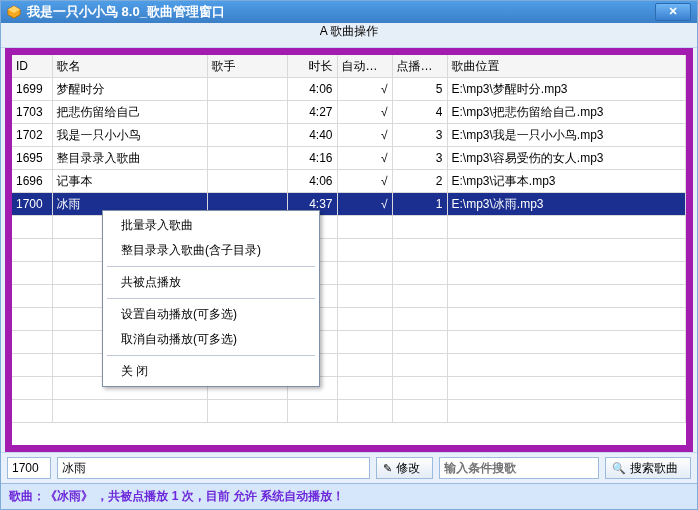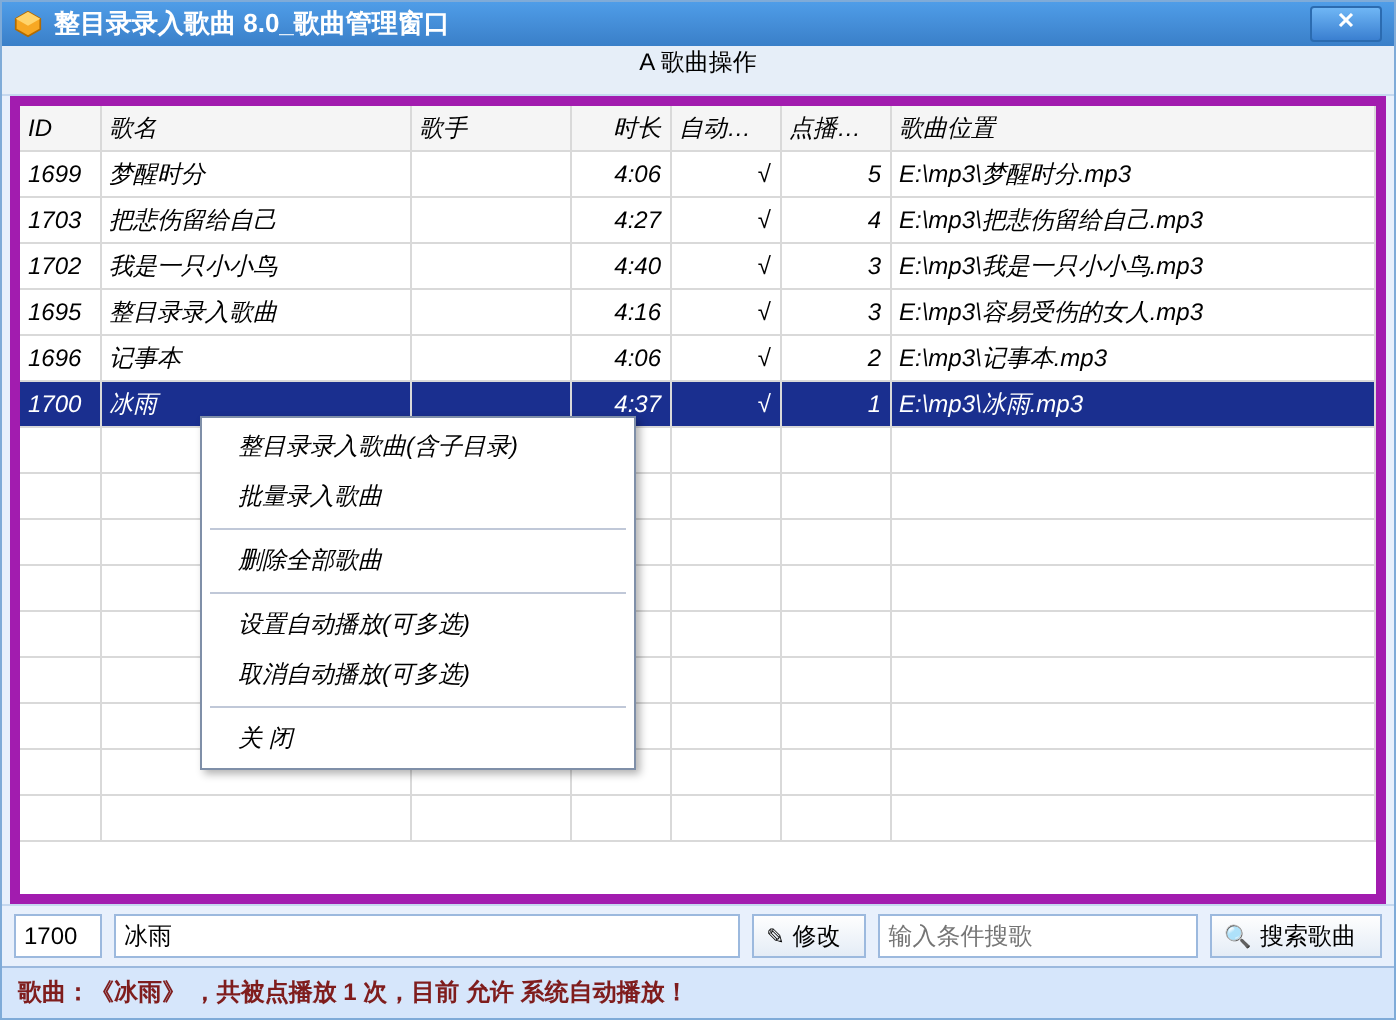--- a/index.html
+++ b/index.html
@@ -5,60 +5,60 @@
   html, body { margin: 0; padding: 0; font-family: "SimSun", "宋体", sans-serif; font-size: 12px; }
   body { background: #e8f0fc; width: 698px; height: 510px; overflow: hidden; }
   .window { display: flex; flex-direction: column; height: 510px; border: 1px solid #7fabd8; box-sizing: border-box; }
   .titlebar { background: linear-gradient(#4f9de8, #3a7fc8); color: #fff; font-weight: bold; font-size: 13px; height: 22px; display: flex; align-items: center; padding: 0 6px; }
   .titlebar .icon { width: 14px; height: 14px; margin-right: 6px; display: inline-block; }
   .titlebar .icon svg { display:block; }
   .titlebar .spacer { flex: 1; }
   .titlebar .close { width: 34px; height: 16px; background: linear-gradient(#6fb6f5,#3a7fd0); border: 1px solid #2b6bb0; border-radius: 2px; color:#fff; text-align:center; font-size:11px; line-height:14px; cursor:pointer; }
   .menubar { background: #e6eef8; border-bottom: 1px solid #c5d8ef; height: 24px; display: flex; align-items: center; padding: 0 10px; gap: 26px; flex-direction: column; }
   .menubar span { cursor: pointer; }
-  .content { flex: 1; background: #fff; margin: 0 4px; border: 5px solid #a21caf; position: relative; overflow: hidden; font-style: italic; }
+  .content { flex: 1; background: #fff; margin: 0 4px; border: 7px solid #a21caf; position: relative; overflow: hidden; }
   table { border-collapse: collapse; width: 100%; table-layout: fixed; }
   th, td { border: 1px solid #d9d9d9; padding: 2px 4px; height: 18px; white-space: nowrap; overflow: hidden; text-overflow: ellipsis; }
   th { background: #f5f5f5; text-align: left; font-weight: normal; border-top: none; }
   th:first-child, td:first-child { border-left: none; }
   td.c, th.c { text-align: right; }
   tr.sel td { background: #1a2f8f; color: #fff; }
   .col-id { width: 40px; }
   .col-name { width: 155px; }
   .col-singer { width: 80px; }
   .col-dur { width: 50px; }
   .col-auto { width: 55px; }
   .col-play { width: 55px; }
   .col-loc { width: auto; }
   .ctxmenu { position: absolute; left: 90px; top: 155px; width: 212px; background: #fff; border: 1px solid #7f8fa8; box-shadow: 2px 2px 4px rgba(0,0,0,.3); padding: 2px; }
   .ctxmenu .mi { padding: 4px 10px 4px 16px; cursor: pointer; }
   .ctxmenu .sep { height: 0; border-top: 1px solid #c0c8d8; margin: 3px 2px; }
   .bottombar { background: #e8f0fc; border-top: 1px solid #c5d8ef; padding: 4px 6px; display: flex; align-items: center; gap: 6px; }
   .bottombar input[type=text] { border: 1px solid #9cb9de; height: 20px; padding: 0 4px; font-size: 12px; font-family: inherit; }
   .bottombar .idf { width: 34px; }
   .bottombar .namef { flex: 1; min-width: 40px; }
-  .bottombar .searchf { width: 150px; color: #404040; }
+  .bottombar .searchf { width: 150px; color: #404040; font-weight: bold; }
   .btn { background: linear-gradient(#fefefe,#e4ecf6); border: 1px solid #9cb9de; height: 22px; padding: 0 12px 0 6px; font-size: 12px; font-family: inherit; cursor: pointer; display:inline-flex; align-items:center; gap:4px; }
   .btn .ic { font-size:11px; }
   .statusbar { background: #d6e6fb; border-top: 1px solid #9cb9de; padding: 4px 8px; color: #333; font-weight: bold; }
-  .statusbar .s1 { color:#7f1d1d; }
+  .statusbar .s1 { color:#6d28d9; }
   tbody tr.empty td { height: 18px; }
 </style>
 </head>
 <body>
 
 <div class="window">
   <div class="titlebar">
     <span class="icon">
       <svg width="14" height="14" viewBox="0 0 16 16">
           <polygon points="8,1 15,5 15,11 8,15 1,11 1,5" fill="#f7a823" stroke="#b36b00" stroke-width="1"></polygon>
           <polygon points="8,1 15,5 8,9 1,5" fill="#ffd46b"></polygon>
         </svg>
     </span>
-    <span>整目录录入歌曲 8.0_歌曲管理窗口</span>
+    <span>我是一只小小鸟 8.0_歌曲管理窗口</span>
     <span class="spacer"></span>
     <span class="close">✕</span>
   </div>
 
   <div class="menubar">
     <span>A 歌曲操作</span>
     <span>B 含子目录</span>
   </div>
 
   <div class="content">
@@ -216,24 +216,24 @@
             <td></td>
             <td></td>
             <td></td>
             <td></td>
             <td></td>
           </tr>
         </tbody>
     </table>
 
     <div class="ctxmenu">
+      <div class="mi">批量录入歌曲</div>
       <div class="mi">整目录录入歌曲(含子目录)</div>
-      <div class="mi">批量录入歌曲</div>
       <div class="sep"></div>
-      <div class="mi">删除全部歌曲</div>
+      <div class="mi">共被点播放</div>
       <div class="sep"></div>
       <div class="mi">设置自动播放(可多选)</div>
       <div class="mi">取消自动播放(可多选)</div>
       <div class="sep"></div>
       <div class="mi">关 闭</div>
     </div>
   </div>
 
   <div class="bottombar">
     <input type="text" class="idf" value="1700" style="">

